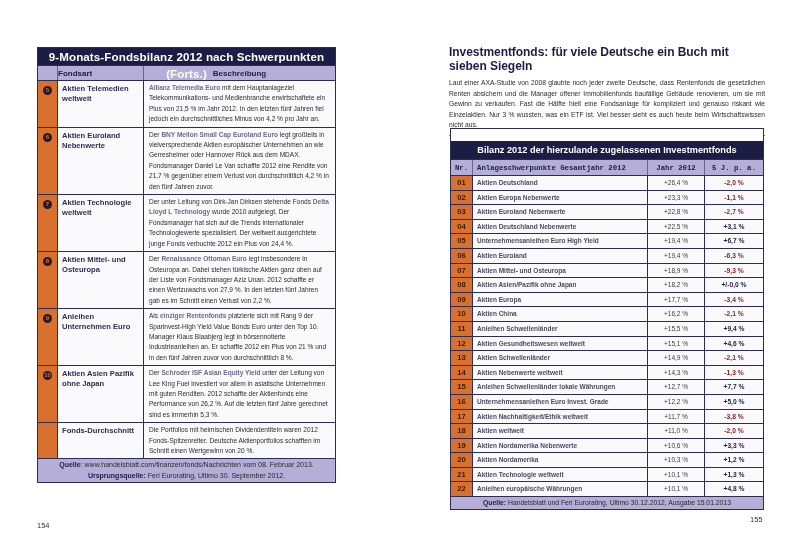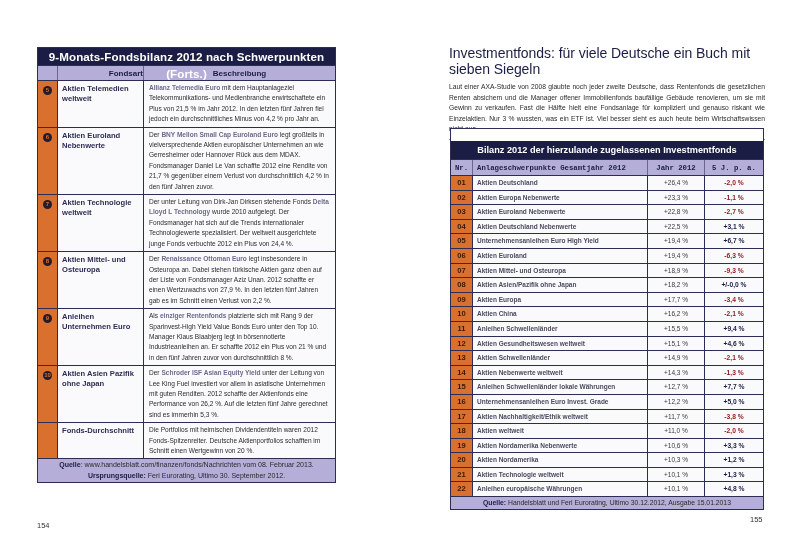--- a/index.html
+++ b/index.html
@@ -14,21 +14,21 @@
   .ltable {
     position: absolute; left: 37px; top: 47px; width: 299px;
     border: 1.5px solid #2b2d55; background: #fff;
   }
   .ltitle {
     background: #1c1d45; color: #fff; font-weight: bold; font-size: 11.6px;
     text-align: center; height: 17px; line-height: 17px; letter-spacing: 0.1px;
   }
   .lhead { display: flex; background: #b5aed8; height: 15px; border-top: 1px solid #2b2d55; }
   .lhead .c0 { width: 20px; border-right: 1px solid #6a6490; }
-  .lhead .c1 { width: 86px; border-right: 1px solid #6a6490; text-align: right; font-weight: bold; font-size: 8px; line-height: 15px; color: #1c1d45; }
+  .lhead .c1 { width: 86px; border-right: 1px solid #6a6490; text-align: left; font-weight: bold; font-size: 8px; line-height: 15px; color: #1c1d45; }
   .lhead .c2 { flex: 1; text-align: center; font-weight: bold; font-size: 8px; line-height: 15px; color: #1c1d45; }
 
   .lrow { display: flex; border-top: 1px solid #2b2d55; }
   .lrow .c0 { width: 20px; background: #d9702d; border-right: 1px solid #2b2d55; position: relative; }
   .lrow .c1 { width: 86px; border-right: 1px solid #2b2d55; padding: 3px 4px; font-size: 7.6px; font-weight: bold; color: #2e2e55; line-height: 10px; background: #fafafd; }
   .lrow .c2 { flex: 1; padding: 2px 5px; font-size: 6.55px; line-height: 10.4px; color: #2c2c2c; background: #fafafd; }
   .lrow .fund { color: #6b6a8c; font-weight: bold; }
   .bullet {
     position: absolute; left: 5px; top: 5px; width: 9px; height: 9px; border-radius: 50%;
     background: #241c2c; color: #d9702d; font-size: 6px; font-weight: bold; text-align: center; line-height: 9px;
@@ -38,21 +38,21 @@
     font-size: 7px; line-height: 10.5px; padding: 1px 2px; color: #2a2a2a;
   }
   .lfoot b { color: #1c1d45; }
 
   .pnum { position: absolute; font-size: 7.5px; color: #333; }
 
   
   .rinfo {
     position: absolute; left: 449px; top: 45px; width: 316px;
   }
-  .rinfo h2 { font-size: 14px; font-weight: normal; color: #1c1d45; margin-bottom: 5px; letter-spacing: -0.05px; }
+  .rinfo h2 { font-size: 12px; font-weight: bold; color: #1c1d45; margin-bottom: 5px; letter-spacing: -0.05px; }
   .rinfo p { font-size: 6.7px; line-height: 10.6px; color: #2a2a2a; text-align: justify; }
   .rinfo .rule { height: 1.5px; background: #3a3a5a; margin-top: 4px; opacity: 0.6; }
 
   .rtable {
     position: absolute; left: 450px; top: 128px; width: 314px;
     border: 1.5px solid #2b2d55; background: #fff;
   }
   .rtitle {
     background: #1c1d45; color: #fff; font-weight: bold; font-size: 9.2px;
     text-align: center; height: 18px; line-height: 18px; margin-top: 12px;

